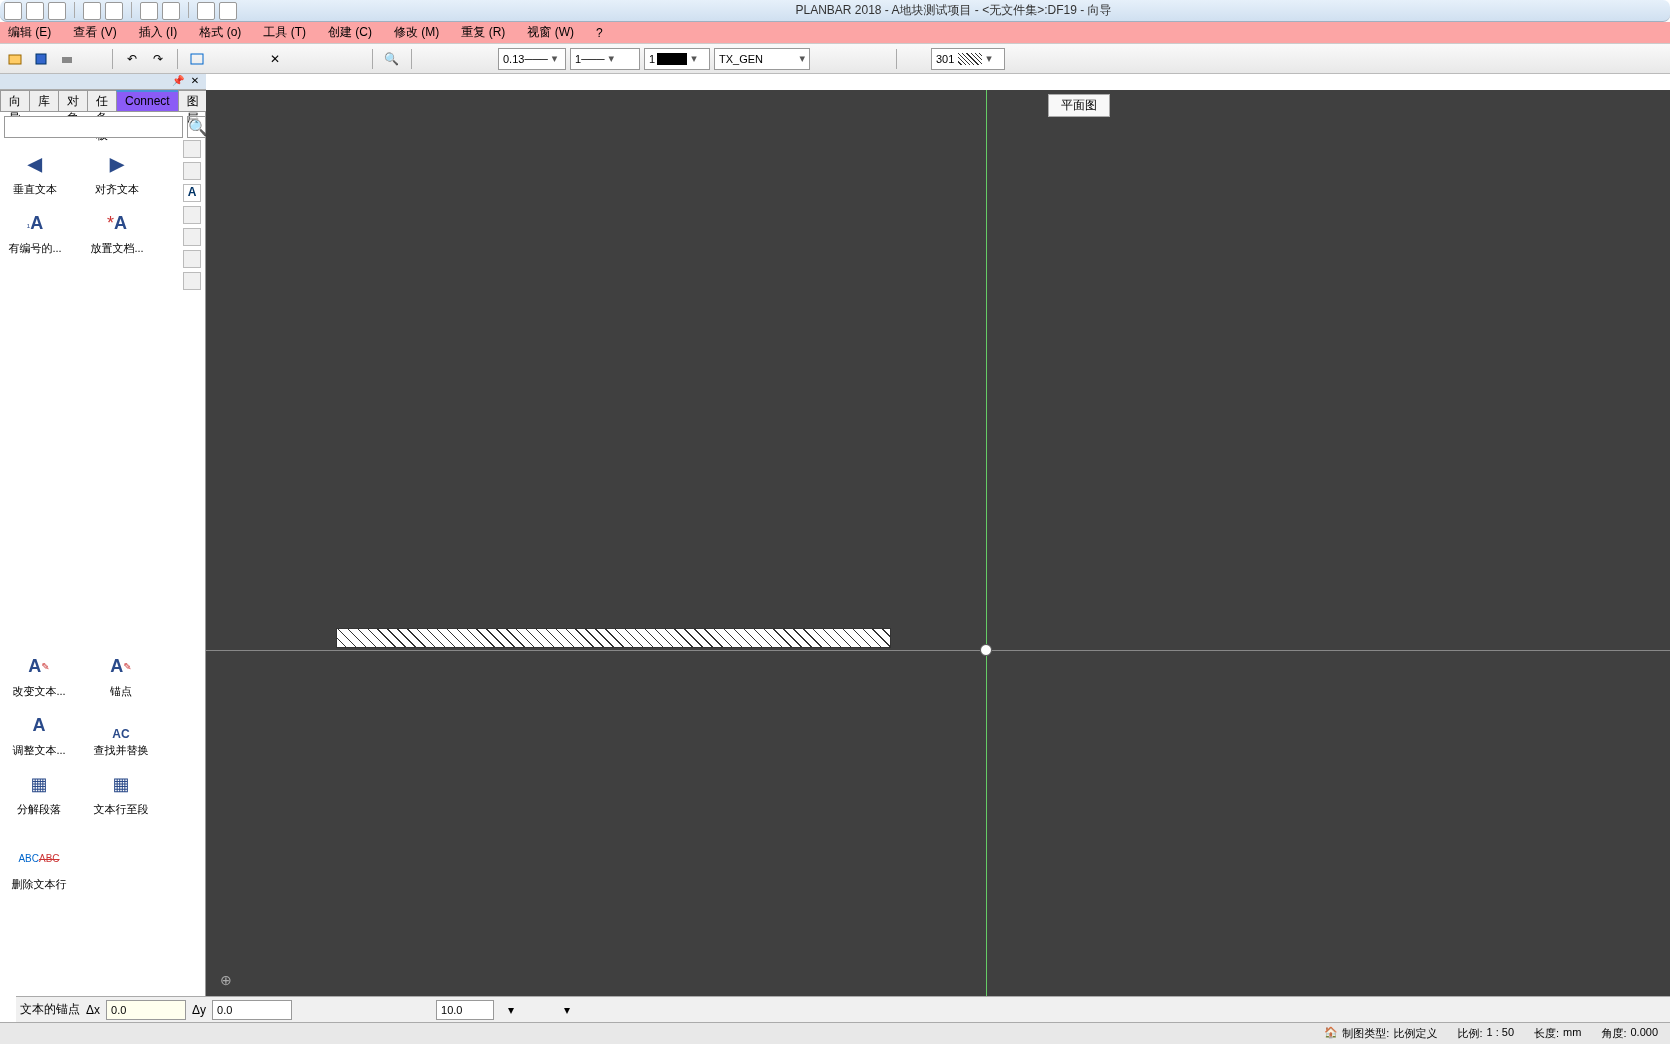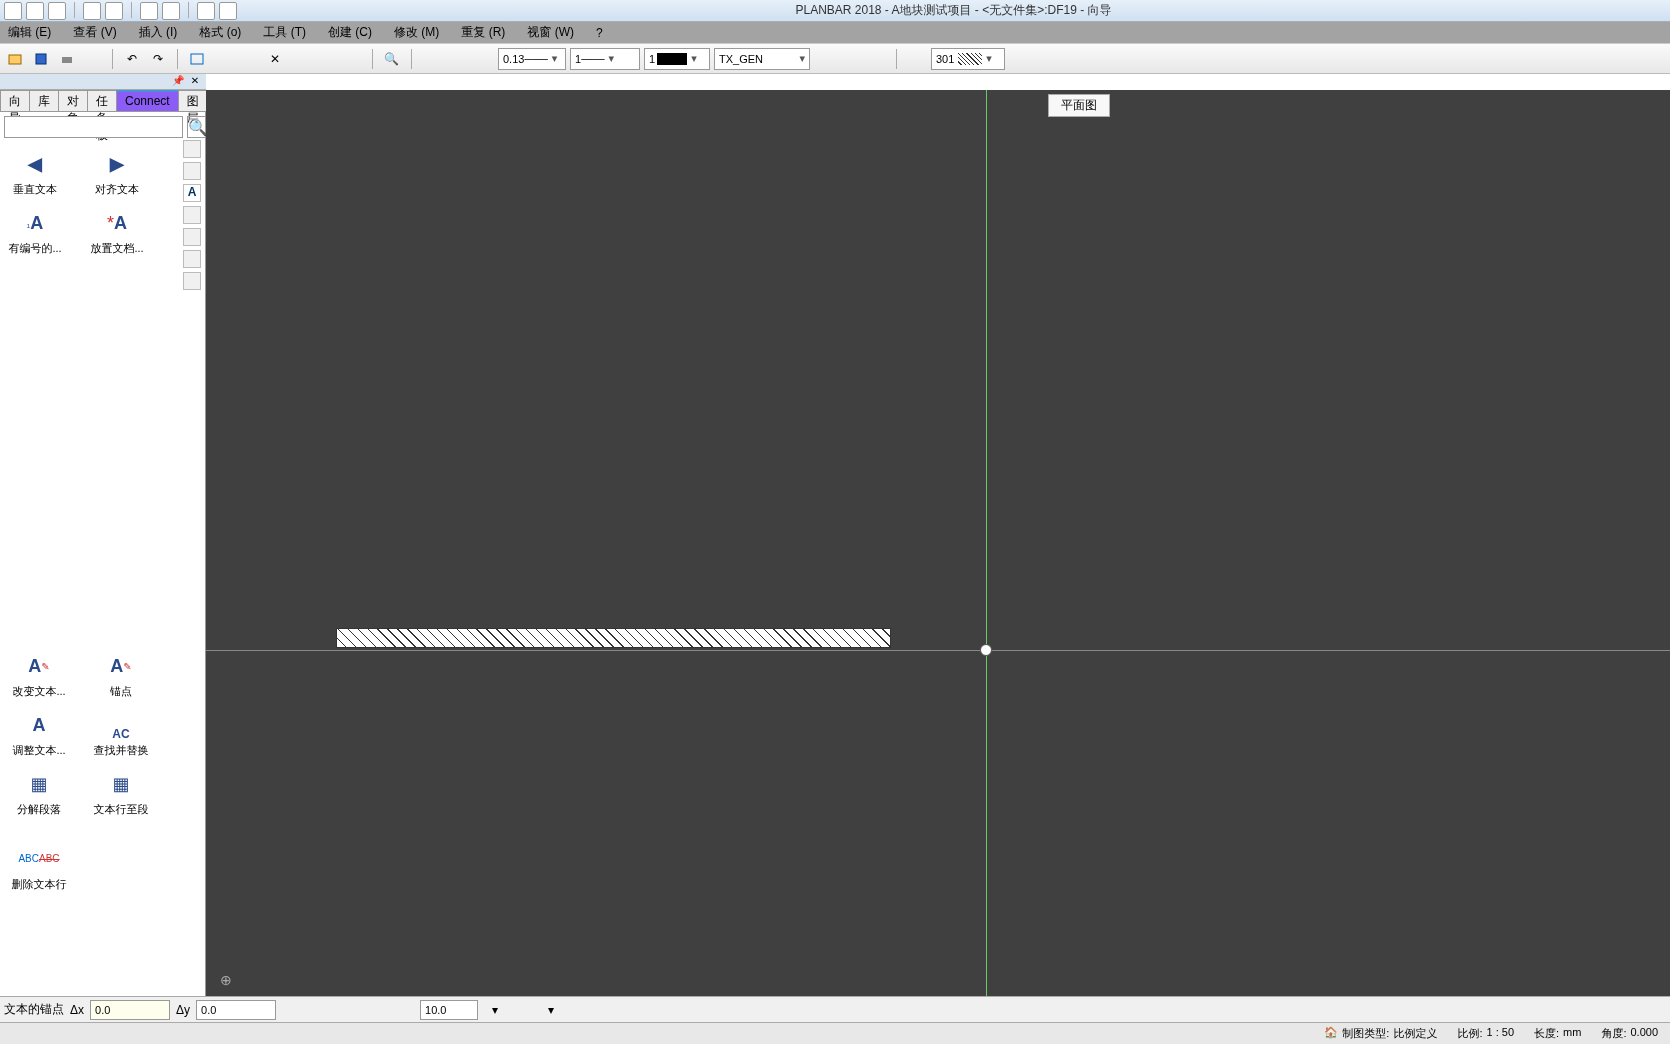--- a/index.html
+++ b/index.html
@@ -1,26 +1,26 @@
 <!DOCTYPE html>
 <html><head>
 <meta charset="utf-8">
 <style>
 * { box-sizing: border-box; margin: 0; padding: 0; font-family: "Microsoft YaHei", Arial, sans-serif; }
 body { background: #fff; width: 1670px; height: 1044px; overflow: hidden; position: relative; }
 
 
-.title-bar { height: 22px; background: linear-gradient(180deg, #e6f0fa 0%, #d0e0f0 100%); display: flex; align-items: center; border-bottom: 1px solid #a0b0c0; }
+.title-bar { height: 22px; background: linear-gradient(180deg, #e6f0fa 0%, #d0e0f0 100%); display: flex; align-items: center; border-bottom: 1px solid #a0b0c0; border-radius: 7px; }
 .title-bar .qat { display: flex; gap: 4px; padding-left: 4px; }
 .title-bar .qat .ico { width: 18px; height: 18px; background: #fff; border: 1px solid #999; border-radius: 2px; }
 .title-bar .title-text { flex: 1; text-align: center; font-size: 12px; color: #333; }
 .title-bar .sep { width: 1px; height: 16px; background: #aaa; margin: 0 4px; }
 
 
-.menu-bar { height: 22px; background: #a3a3a3; display: flex; align-items: center; gap: 14px; padding-left: 4px; border-bottom: 1px solid #ccc; font-size: 12px; }
+.menu-bar { height: 22px; background: #fca5a5; display: flex; align-items: center; gap: 14px; padding-left: 4px; border-bottom: 1px solid #ccc; font-size: 12px; }
 .menu-bar .mi { padding: 2px 4px; cursor: pointer; }
 
 
 .toolbar { height: 30px; background: linear-gradient(180deg,#fafafa,#e8e8e8); border-bottom: 1px solid #bbb; display: flex; align-items: center; gap: 4px; padding: 0 4px; font-size: 12px; }
 .tbtn { width: 22px; height: 22px; border: 1px solid transparent; border-radius: 2px; display: flex; align-items: center; justify-content: center; background: transparent; }
 .tsep { width: 1px; height: 20px; background: #aaa; margin: 0 4px; }
 .combo { height: 22px; border: 1px solid #999; background: #fff; display: flex; align-items: center; padding: 0 4px; font-size: 11px; }
 .combo .dd { margin-left: 4px; color: #555; }
 
 
@@ -54,21 +54,21 @@
 
 
 .cross-h { position: absolute; top: 560px; left: 0; right: 0; height: 1px; background: #888; }
 .cross-v { position: absolute; left: 780px; top: 0; bottom: 0; width: 1px; background: #6c6; }
 .cursor-circle { position: absolute; top: 554px; left: 774px; width: 12px; height: 12px; border: 1px solid #555; border-radius: 50%; background: #fff; }
 
 
 .hatched { position: absolute; top: 538px; left: 130px; width: 555px; height: 20px; border: 1px solid #333; background: repeating-linear-gradient(45deg, #fff, #fff 6px, #333 6px, #333 7px); }
 
 
-.input-bar { position: absolute; bottom: 22px; left: 0; right: 0; height: 26px; background: #f0f0f0; border-top: 1px solid #aaa; display: flex; align-items: center; font-size: 12px; gap: 6px; padding: 0 4px; }
+.input-bar { position: absolute; bottom: 22px; left: 16px; right: 0; height: 26px; background: #f0f0f0; border-top: 1px solid #aaa; display: flex; align-items: center; font-size: 12px; gap: 6px; padding: 0 4px; }
 .input-bar input { width: 80px; height: 20px; border: 1px solid #999; background: #ffe; font-size: 11px; padding: 0 4px; }
 .input-bar input.white { background: #fff; }
 
 
 .status-bar { position: absolute; bottom: 0; left: 0; right: 0; height: 22px; background: #e8e8e8; border-top: 1px solid #aaa; display: flex; align-items: center; justify-content: flex-end; font-size: 11px; gap: 20px; padding: 0 12px; }
 .status-bar .sb-item { display: flex; gap: 4px; }
 
 svg { display: block; }
 </style>
 </head>

